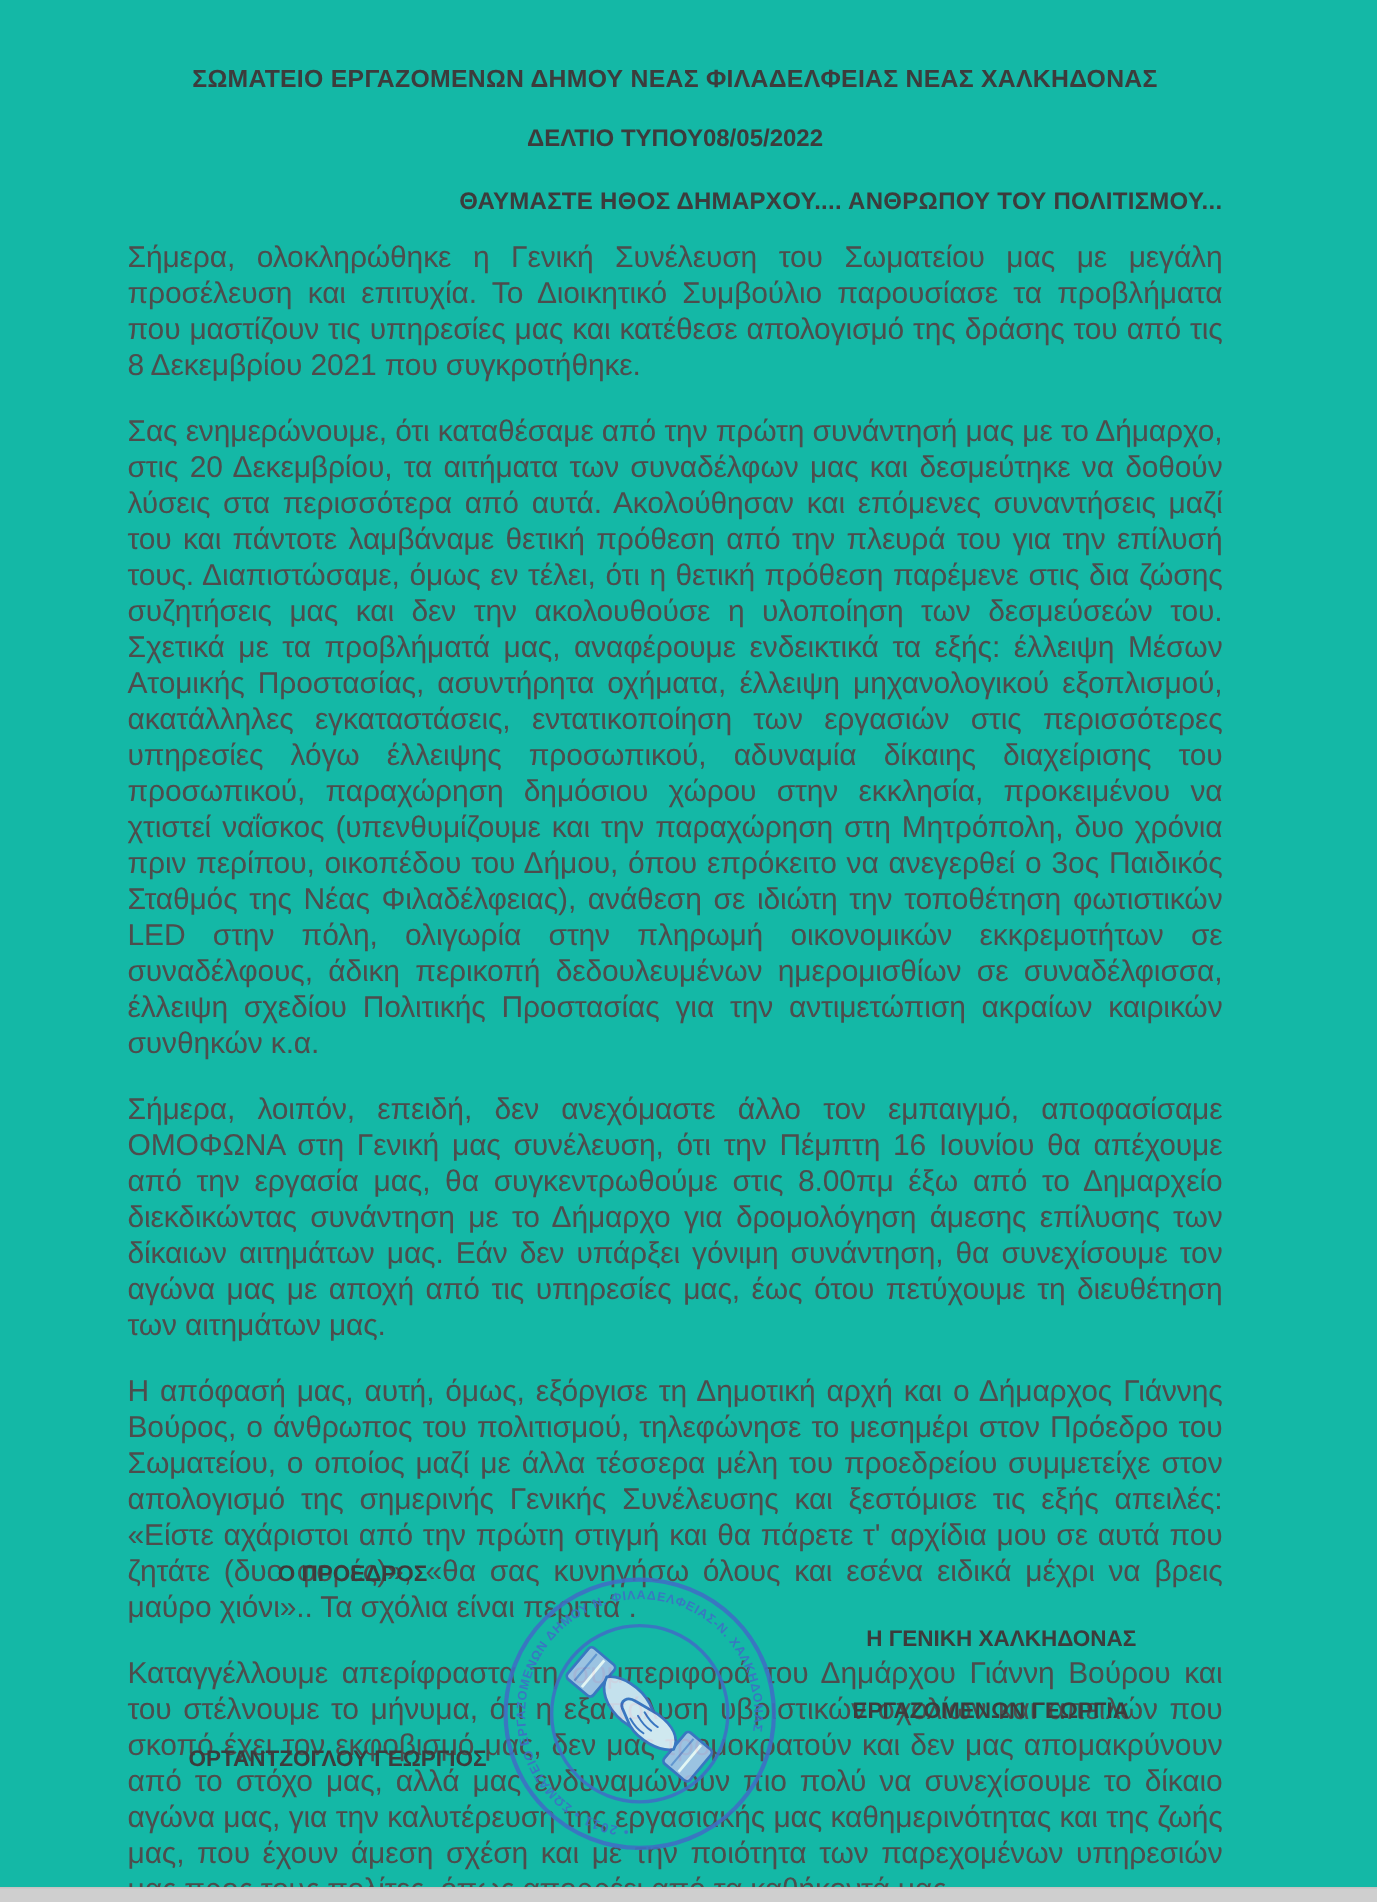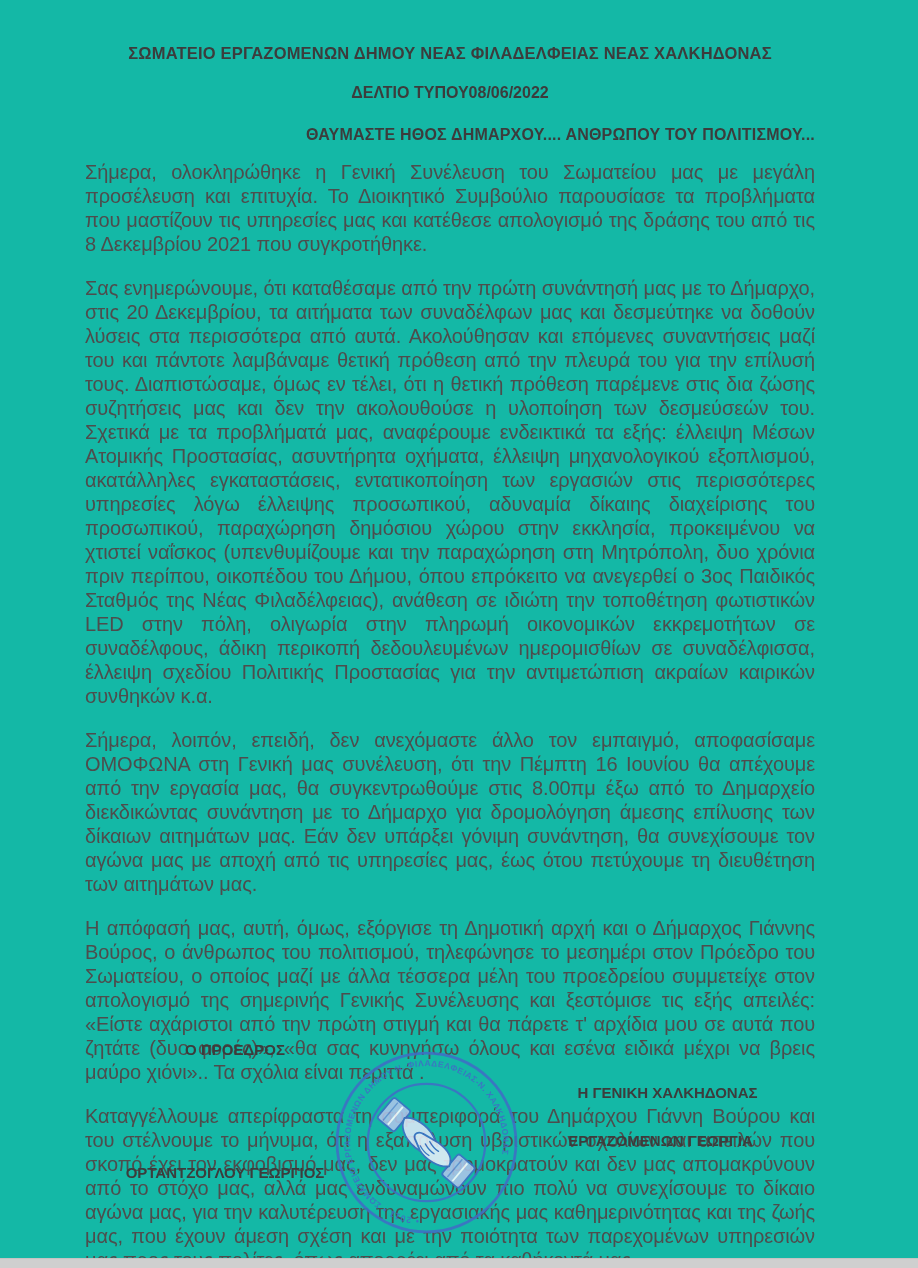--- a/index.html
+++ b/index.html
@@ -52,21 +52,21 @@
 </head>
 <body>
 
 <div class="page">
 
   <div class="content">
     <div class="doc-title">ΣΩΜΑΤΕΙΟ ΕΡΓΑΖΟΜΕΝΩΝ ΔΗΜΟΥ ΝΕΑΣ ΦΙΛΑΔΕΛΦΕΙΑΣ ΝΕΑΣ ΧΑΛΚΗΔΟΝΑΣ</div>
 
     <div class="doc-subtitle">
       <span>ΔΕΛΤΙΟ ΤΥΠΟΥ</span>
-      <span>08/06/2022</span>
+      <span>08/05/2022</span>
     </div>
 
     <div class="doc-headline">ΘΑΥΜΑΣΤΕ ΗΘΟΣ ΔΗΜΑΡΧΟΥ.... ΑΝΘΡΩΠΟΥ ΤΟΥ ΠΟΛΙΤΙΣΜΟΥ...</div>
 
     <p class="para">Σήμερα, ολοκληρώθηκε η Γενική Συνέλευση του Σωματείου μας με μεγάλη προσέλευση και επιτυχία. Το Διοικητικό Συμβούλιο παρουσίασε τα προβλήματα που μαστίζουν τις υπηρεσίες μας και κατέθεσε απολογισμό της δράσης του από τις 8 Δεκεμβρίου 2021 που συγκροτήθηκε.</p>
     <p class="para">Σας ενημερώνουμε, ότι καταθέσαμε από την πρώτη συνάντησή μας με το Δήμαρχο, στις 20 Δεκεμβρίου, τα αιτήματα των συναδέλφων μας και δεσμεύτηκε να δοθούν λύσεις στα περισσότερα από αυτά. Ακολούθησαν και επόμενες συναντήσεις μαζί του και πάντοτε λαμβάναμε θετική πρόθεση από την πλευρά του για την επίλυσή τους. Διαπιστώσαμε, όμως εν τέλει, ότι η θετική πρόθεση παρέμενε στις δια ζώσης συζητήσεις μας και δεν την ακολουθούσε η υλοποίηση των δεσμεύσεών του. Σχετικά με τα προβλήματά μας, αναφέρουμε ενδεικτικά τα εξής: έλλειψη Μέσων Ατομικής Προστασίας, ασυντήρητα οχήματα, έλλειψη μηχανολογικού εξοπλισμού, ακατάλληλες εγκαταστάσεις, εντατικοποίηση των εργασιών στις περισσότερες υπηρεσίες λόγω έλλειψης προσωπικού, αδυναμία δίκαιης διαχείρισης του προσωπικού, παραχώρηση δημόσιου χώρου στην εκκλησία, προκειμένου να χτιστεί ναΐσκος (υπενθυμίζουμε και την παραχώρηση στη Μητρόπολη, δυο χρόνια πριν περίπου, οικοπέδου του Δήμου, όπου επρόκειτο να ανεγερθεί ο 3ος Παιδικός Σταθμός της Νέας Φιλαδέλφειας), ανάθεση σε ιδιώτη την τοποθέτηση φωτιστικών LED στην πόλη, ολιγωρία στην πληρωμή οικονομικών εκκρεμοτήτων σε συναδέλφους, άδικη περικοπή δεδουλευμένων ημερομισθίων σε συναδέλφισσα, έλλειψη σχεδίου Πολιτικής Προστασίας για την αντιμετώπιση ακραίων καιρικών συνθηκών κ.α.</p>
     <p class="para">Σήμερα, λοιπόν, επειδή, δεν ανεχόμαστε άλλο τον εμπαιγμό, αποφασίσαμε ΟΜΟΦΩΝΑ στη Γενική μας συνέλευση, ότι την Πέμπτη 16 Ιουνίου θα απέχουμε από την εργασία μας, θα συγκεντρωθούμε στις 8.00πμ έξω από το Δημαρχείο διεκδικώντας συνάντηση με το Δήμαρχο για δρομολόγηση άμεσης επίλυσης των δίκαιων αιτημάτων μας. Εάν δεν υπάρξει γόνιμη συνάντηση, θα συνεχίσουμε τον αγώνα μας με αποχή από τις υπηρεσίες μας, έως ότου πετύχουμε τη διευθέτηση των αιτημάτων μας.</p>
     <p class="para">Η απόφασή μας, αυτή, όμως, εξόργισε τη Δημοτική αρχή και ο Δήμαρχος Γιάννης Βούρος, ο άνθρωπος του πολιτισμού, τηλεφώνησε το μεσημέρι στον Πρόεδρο του Σωματείου, ο οποίος μαζί με άλλα τέσσερα μέλη του προεδρείου συμμετείχε στον απολογισμό της σημερινής Γενικής Συνέλευσης και ξεστόμισε τις εξής απειλές: «Είστε αχάριστοι από την πρώτη στιγμή και θα πάρετε τ' αρχίδια μου σε αυτά που ζητάτε (δυο φορές)», «θα σας κυνηγήσω όλους και εσένα ειδικά μέχρι να βρεις μαύρο χιόνι».. Τα σχόλια είναι περιττά .</p>
     <p class="para">Καταγγέλλουμε απερίφραστα τη συμπεριφορά του Δημάρχου Γιάννη Βούρου και του στέλνουμε το μήνυμα, ότι η εξαπόλυση υβριστικών σχολίων και απειλών που σκοπό έχει τον εκφοβισμό μας, δεν μας τρομοκρατούν και δεν μας απομακρύνουν από το στόχο μας, αλλά μας ενδυναμώνουν πιο πολύ να συνεχίσουμε το δίκαιο αγώνα μας, για την καλυτέρευση της εργασιακής μας καθημερινότητας και της ζωής μας, που έχουν άμεση σχέση και με την ποιότητα των παρεχομένων υπηρεσιών μας προς τους πολίτες, όπως απορρέει από τα καθήκοντά μας.</p>
   </div>

